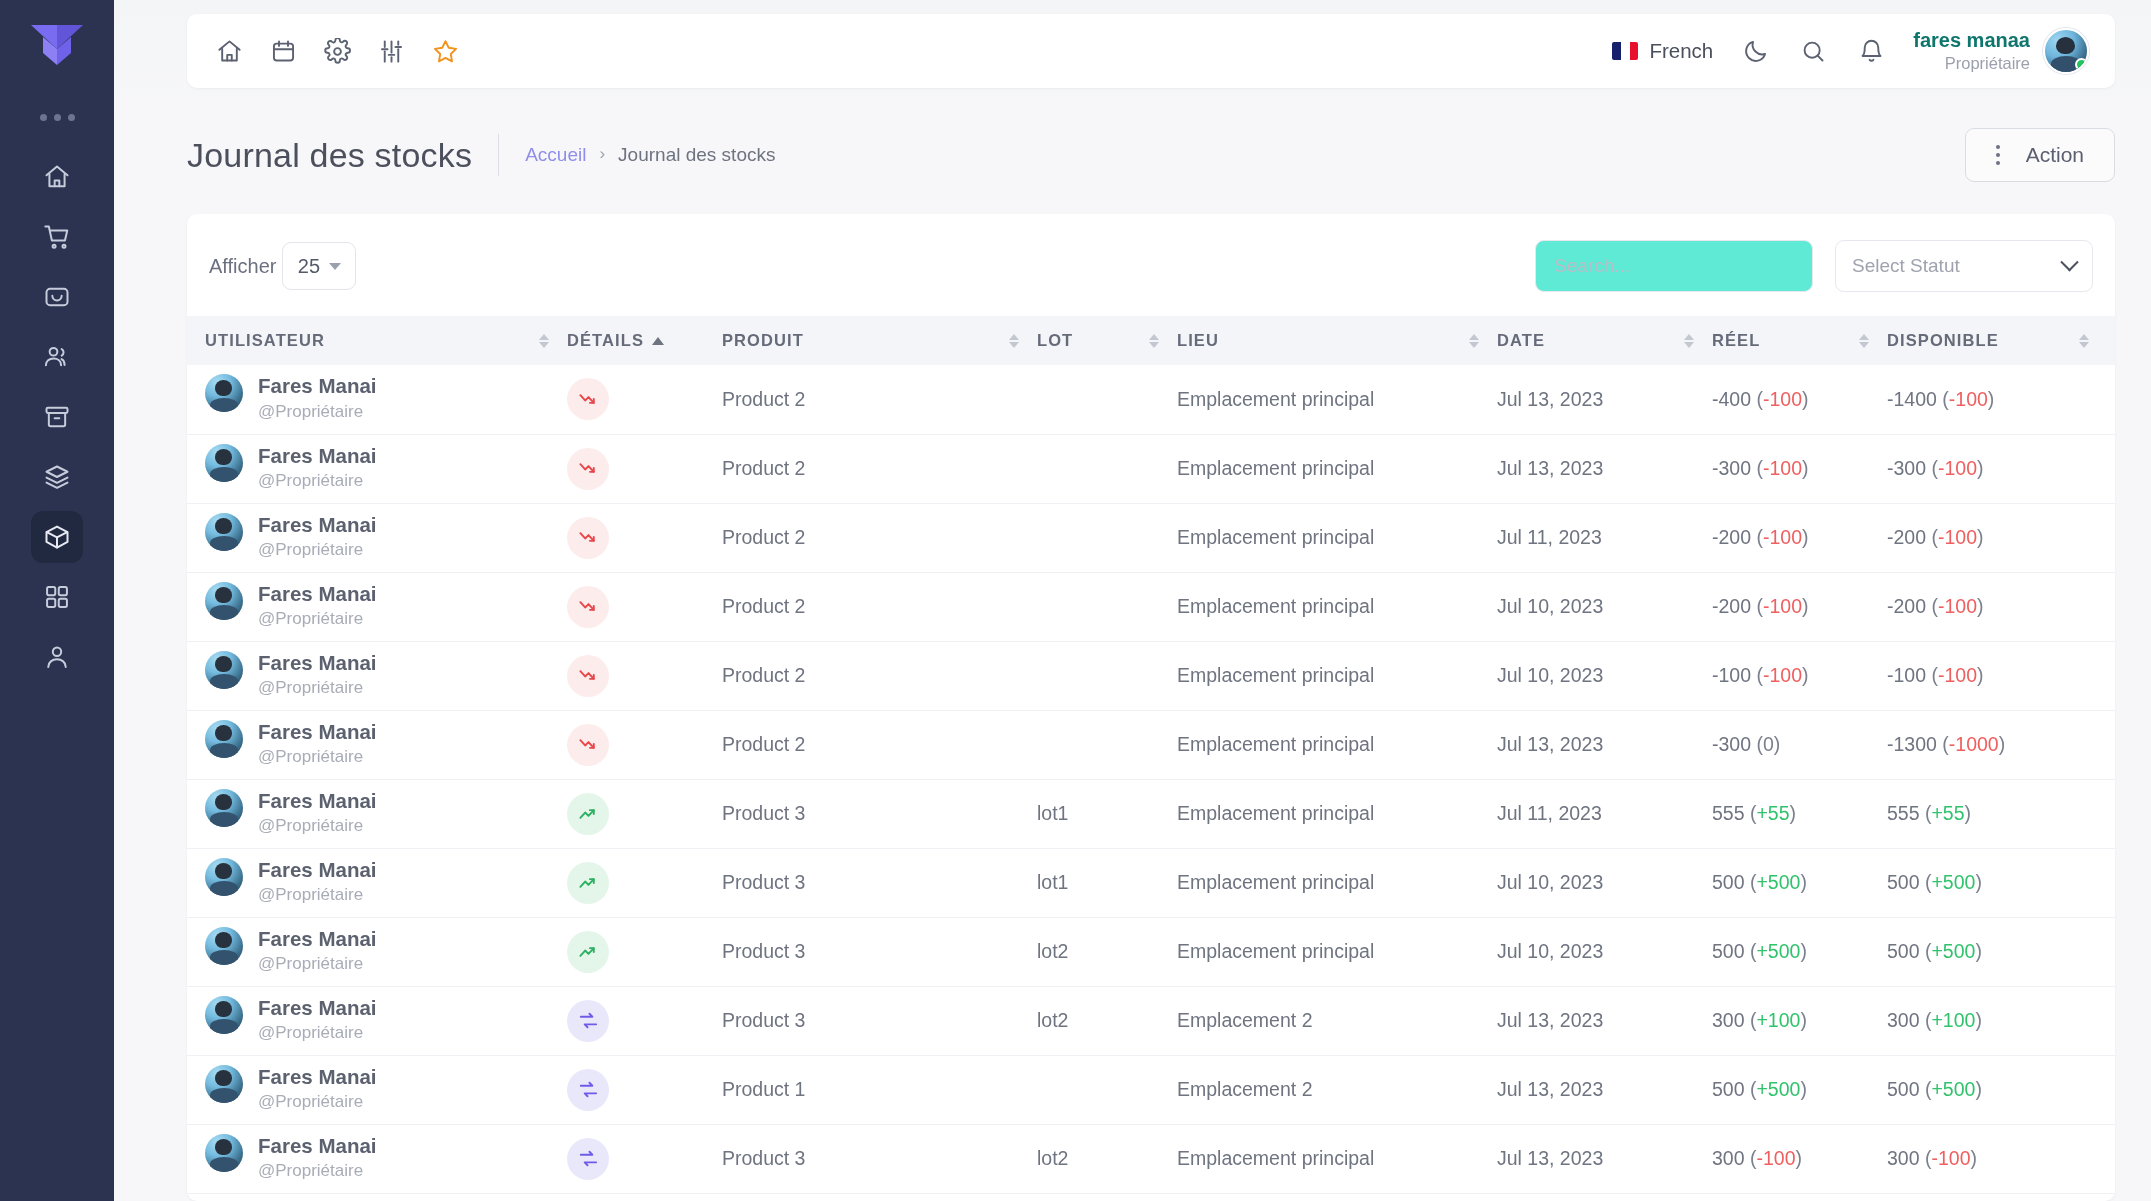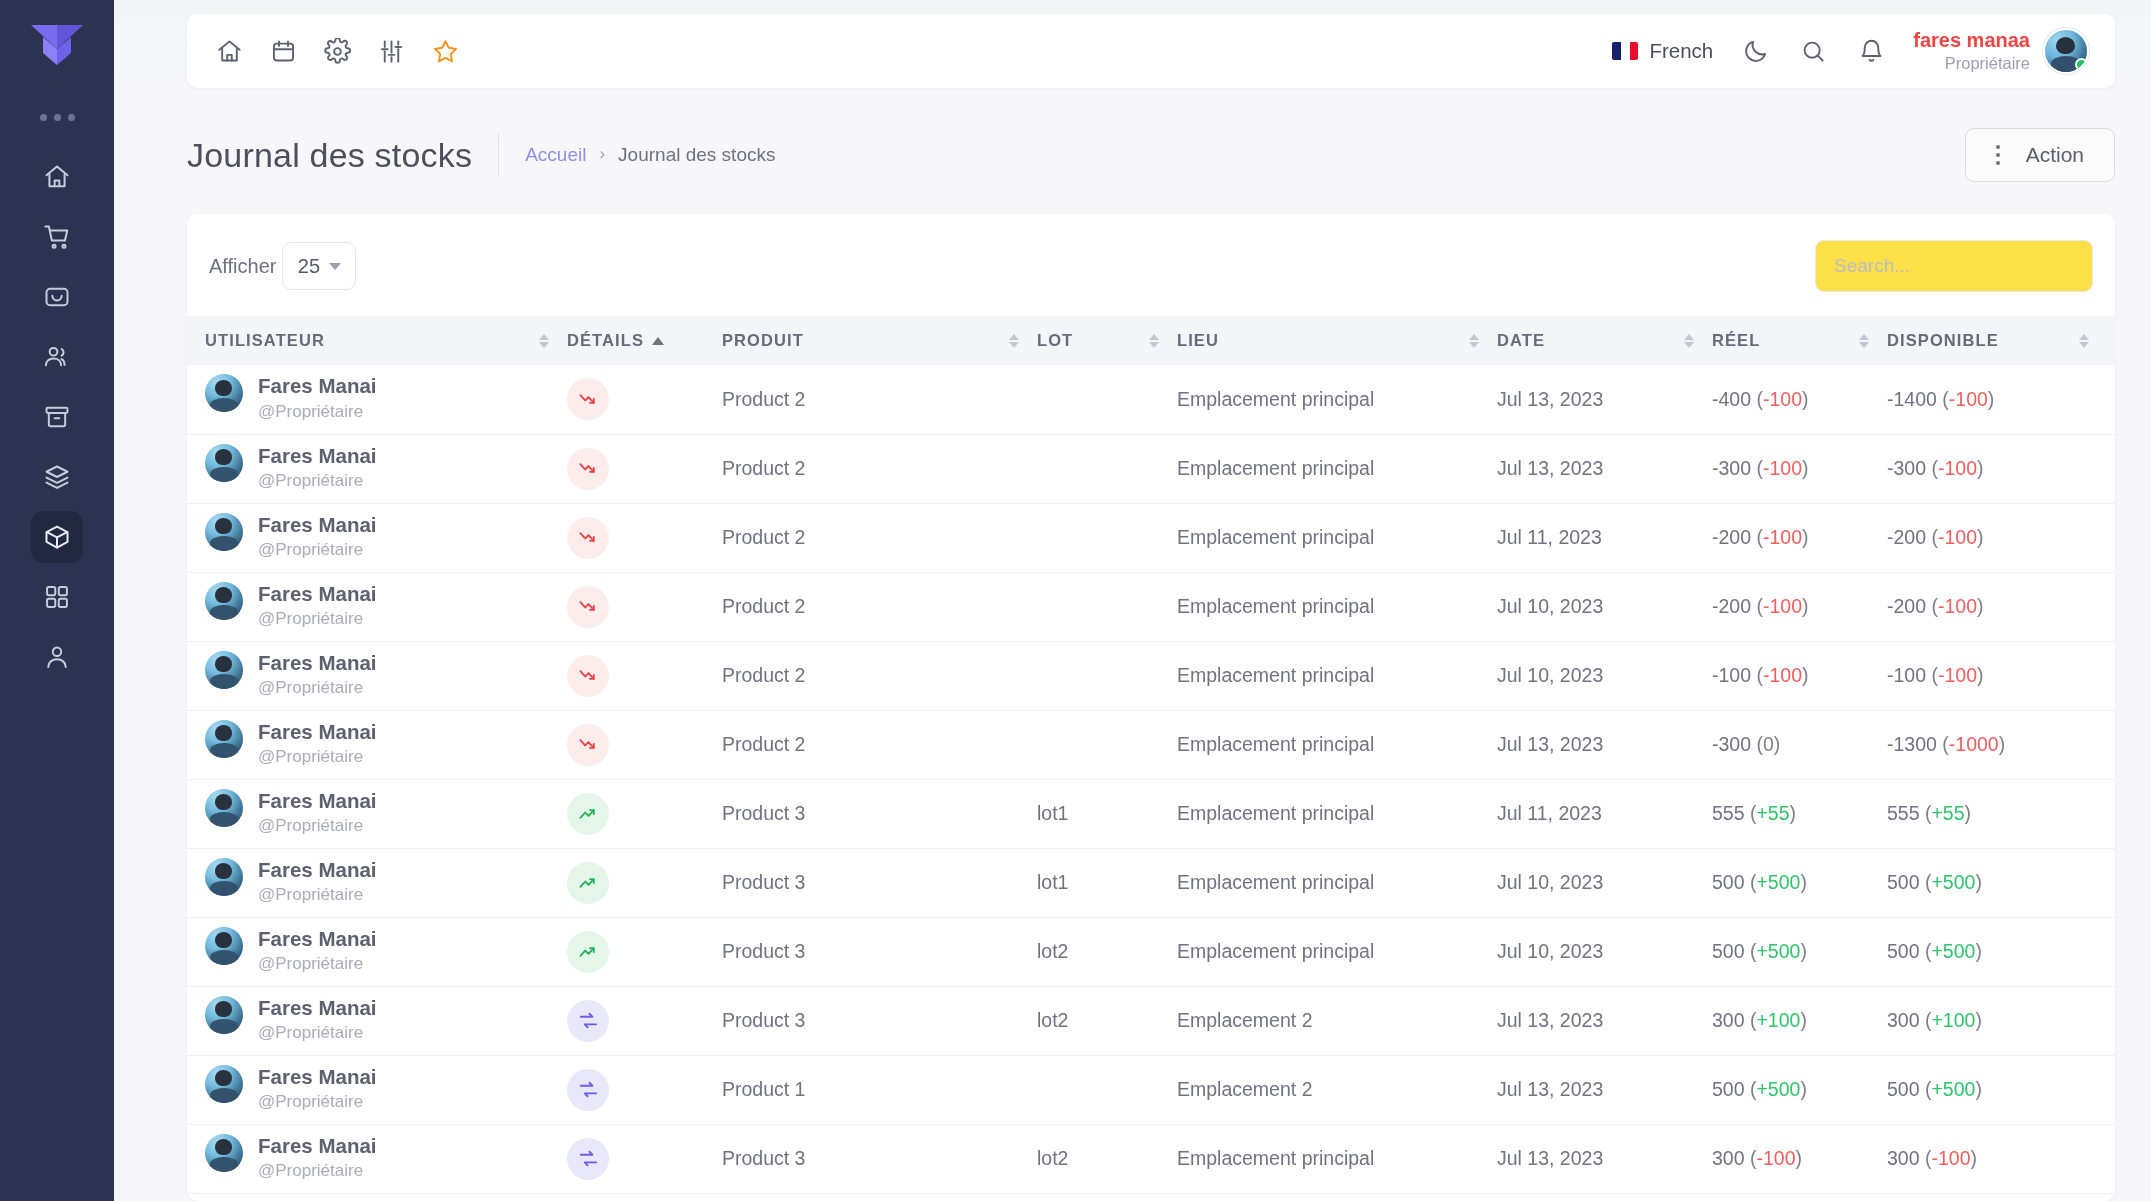--- a/index.html
+++ b/index.html
@@ -51,21 +51,21 @@
   .tb-icon.star svg { stroke: #f2931f; }
 
   .topbar-right { display: flex; align-items: center; gap: 26px; }
   .lang { display: flex; align-items: center; gap: 11px; }
   .flag { width: 26px; height: 18px; display:flex; border-radius: 2px; overflow:hidden; }
   .flag span { flex:1; }
   .flag .b { background:#17216b; } .flag .w { background:#ffffff; } .flag .r { background:#e8112d; }
   .lang-label { font-size: 20.5px; color: #4a4f5c; }
   .user-block { display:flex; align-items:center; gap: 13px; }
   .user-text { text-align: right; line-height: 1.25; }
-  .user-name { font-size: 20px; font-weight: bold; color: #ef4444; }
+  .user-name { font-size: 20px; font-weight: bold; color: #0f766e; }
   .user-role { font-size: 16.5px; color: #9ba0ad; }
   .avatar {
     width: 46px; height: 46px; border-radius: 50%;
     background: radial-gradient(circle at 30% 25%, #9fd6f0 0%, #6fb6dd 38%, #3b6f8f 70%, #22303f 100%);
     position: relative; overflow: hidden; border: 2px solid #fff;
     box-shadow: 0 0 0 1px #e3e6ee;
   }
   .avatar::before { content:""; position:absolute; left:26%; top:16%; width:46%; height:42%;
                     background:#27313d; border-radius:50% 50% 45% 45%; }
   .avatar::after { content:""; position:absolute; left:14%; bottom:0; width:72%; height:38%;
@@ -102,21 +102,21 @@
   .select-box {
     border:1px solid #e3e5eb; border-radius:9px; height: 48px; min-width: 74px;
     display:flex; align-items:center; justify-content:center; gap: 9px; padding: 0 14px;
     font-size: 20px; color:#555a68; background:#fff; cursor:pointer;
   }
   .chev { width:0; height:0; border-left:6px solid transparent; border-right:6px solid transparent;
           border-top: 7px solid #9aa0ad; }
   .controls-right { display:flex; align-items:center; gap: 22px; padding-right: 4px; }
   .search-input {
     width: 278px; height: 52px; border:1px solid #e6e8ee; border-radius: 9px;
-    padding: 0 18px; font-size: 19px; color:#555a68; background:#fde047;
+    padding: 0 18px; font-size: 19px; color:#555a68; background:#5eead4;
     font-family: "Liberation Sans", sans-serif;
   }
   .search-input::placeholder { color:#b9bdc7; }
   .statut-select {
     width: 258px; height: 52px; border:1px solid #e6e8ee; border-radius: 9px;
     padding: 0 16px; display:flex; align-items:center; justify-content:space-between;
     font-size: 19px; color:#9ea3ae; background:#fff; cursor: pointer;
   }
   .chev-thin { width:13px; height:13px; border-right:2.4px solid #4c515e; border-bottom:2.4px solid #4c515e;
                transform: rotate(45deg) translate(-3px,-3px); }
@@ -368,20 +368,24 @@
       <div class="card-controls">
         <div class="afficher">
           <span class="afficher-label">Afficher</span>
           <div class="select-box">
             <span>25</span>
             <span class="chev"></span>
           </div>
         </div>
         <div class="controls-right">
           <input class="search-input" type="text" placeholder="Search..." style="">
+          <div class="statut-select">
+            <span>Select Statut</span>
+            <span class="chev-thin"></span>
+          </div>
         </div>
       </div>
 
       <table>
         <thead>
           <tr>
             <th class="c-user">
               <div class="th-inner">
                 <span>UTILISATEUR</span>
                 <span class="sorter">

